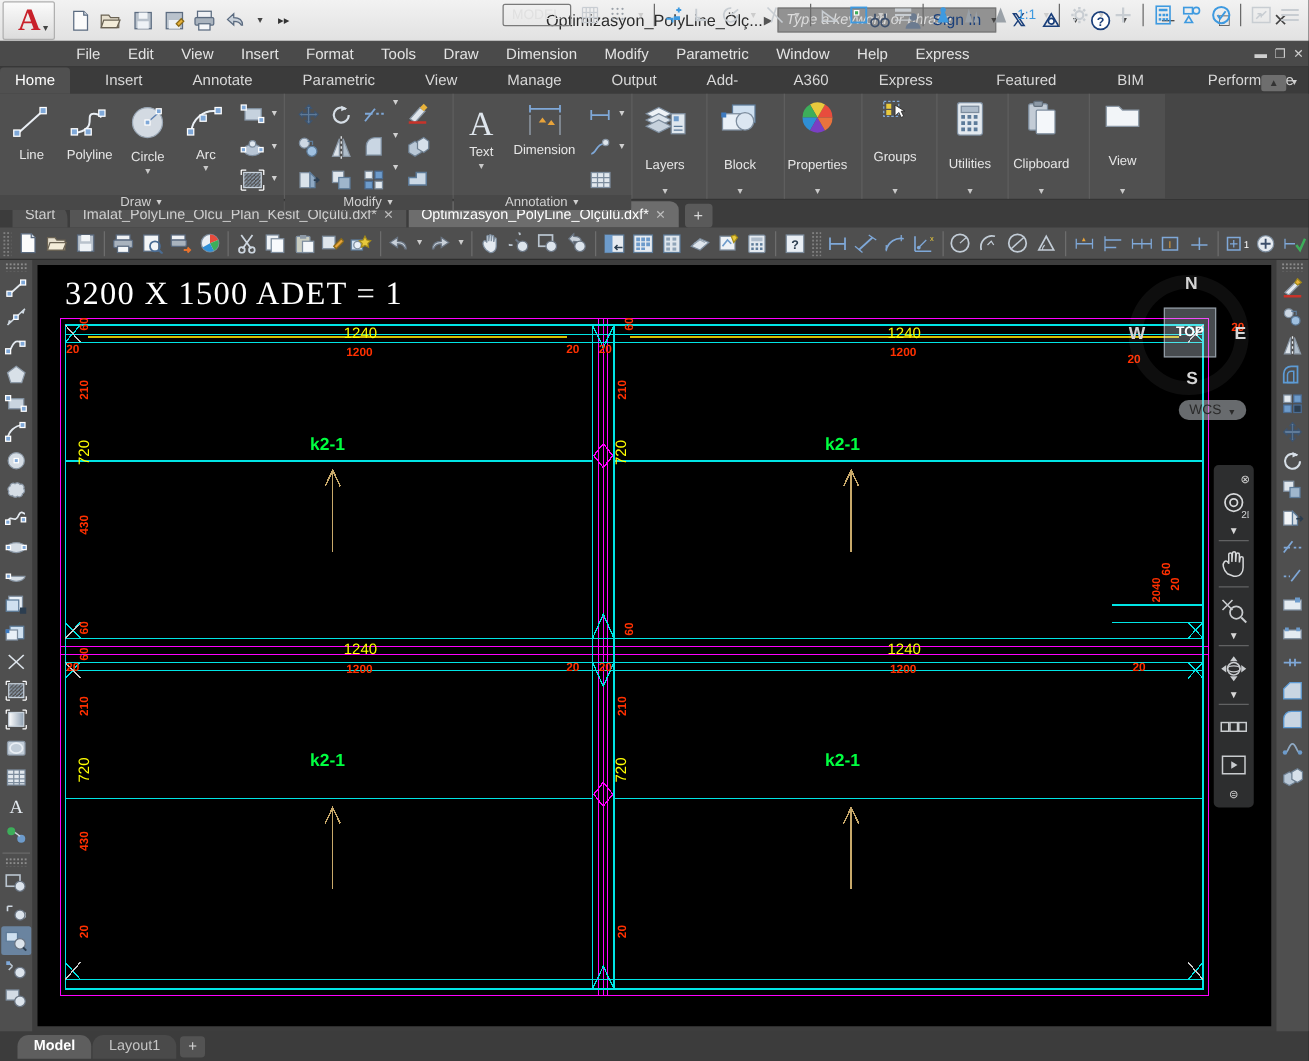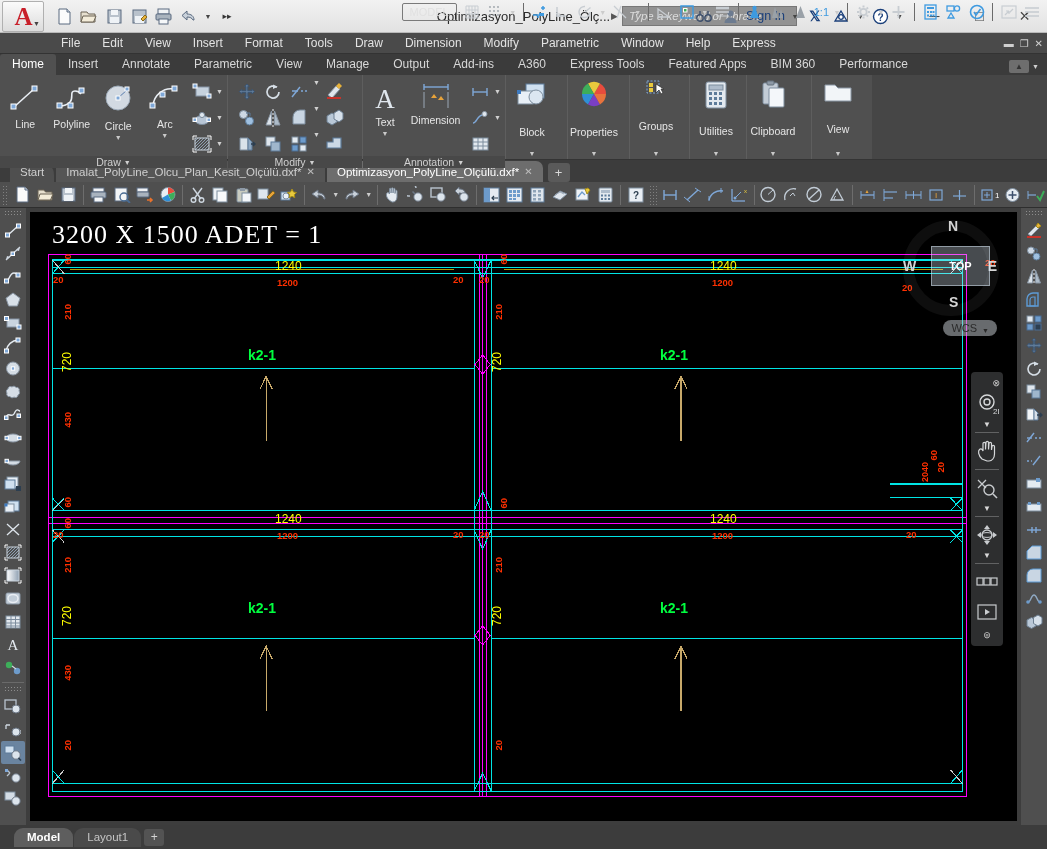--- a/index.html
+++ b/index.html
@@ -59,20 +59,21 @@
     padding-left:50px; flex:none; position:relative;
     border-bottom:1px solid #333;
   }
   .menu-item { padding:0 11px; font-size:12px; color:#e3e3e3; line-height:21px; height:21px;}
   .menu-right { position:absolute; right:4px; display:flex; align-items:center; gap:6px; color:#cfcfcf; font-size:10px;}
 
   
   .ribbontabs {
     height:21px; background:#3b3b3b; display:flex; align-items:flex-end; flex:none;
     position:relative;
+    gap:16px;
   }
   .rtab {
     padding:0 12px; height:21px; line-height:21px; font-size:12px; color:#d8d8d8;
   }
   .rtab.active { background:#505050; color:#fff; border-top-left-radius:3px; border-top-right-radius:3px;}
   .rtabs-right { position:absolute; right:8px; bottom:2px; display:flex; align-items:center; gap:3px;}
   .minbtn { width:20px;height:13px;background:#6e6e6e;border-radius:2px;display:flex;align-items:center;justify-content:center;}
 
   
   .ribbon {
@@ -156,21 +157,21 @@
   }
   .dimy { color:#ffff00; font-size:12px; position:absolute; font-family:"Liberation Sans",sans-serif;}
   .dimr { color:#ff3000; font-size:9.5px; position:absolute; font-family:"Liberation Sans",sans-serif; font-weight:bold;}
   .dimg { color:#00ff40; font-size:14px; position:absolute; font-weight:bold; font-family:"Liberation Sans",sans-serif;}
   .vert { writing-mode:vertical-rl; transform:rotate(180deg); }
 
   
   .viewcube { position:absolute; right:18px; top:8px; width:96px; height:96px; }
   .vc-ring { position:absolute; inset:0; border-radius:50%; border:11px solid rgba(255,255,255,.055); }
   .vc-cube {
-    position:absolute; left:28px; top:26px; width:59px; height:40px;
+    position:absolute; left:28px; top:26px; width:42px; height:40px;
     background:rgba(215,228,240,.33); border:1px solid rgba(220,235,250,.5);
     display:flex; align-items:center; justify-content:center;
     color:#ffffff; font-size:11px; font-weight:bold;
   }
   .vc-n,.vc-s,.vc-e,.vc-w { position:absolute; color:#d5d5d5; font-size:14px; font-weight:bold;}
   .vc-n { left:45px; top:-2px;} .vc-s { left:46px; bottom:6px;}
   .vc-e { right:2px; top:38px;} .vc-w { left:0px; top:38px;}
   .wcsbtn {
     position:absolute; right:20px; top:108px; background:rgba(190,195,200,.55);
     border-radius:10px; padding:2px 8px; color:#2a2a2a; font-size:11px;
@@ -575,20 +576,34 @@
               <span class="dd"></span>
           </div>
         </div>
       </div>
       <div class="panel-title">
         <span>Annotation</span>
           <span style="font-size:7px">▼</span>
       </div>
     </div>
 
+    <div class="panel" style="width:60px">
+      <div class="stack-btn">
+        <svg width="38" height="34" viewBox="0 0 38 34">
+            <path d="M4 12l10-5 10 5-10 5z" fill="#eef2f6" stroke="#7d8d9e"></path>
+            <path d="M4 17l10-5 10 5-10 5z" fill="#dbe3eb" stroke="#7d8d9e"></path>
+            <path d="M4 22l10-5 10 5-10 5z" fill="#c6d1dc" stroke="#7d8d9e"></path>
+            <rect x="24" y="12" width="11" height="16" fill="#dfe7ee" stroke="#7d8d9e"></rect>
+            <rect x="26" y="14" width="4" height="4" fill="#6d9bcb"></rect>
+            <path d="M26 22h7M26 25h7" stroke="#5d7b99"></path>
+          </svg>
+        <span class="lbl">Layers</span>
+        <span class="arrow-down">▼</span>
+      </div>
+    </div>
     <div class="panel" style="width:62px">
       <div class="stack-btn">
         <svg width="38" height="34" viewBox="0 0 38 34">
             <rect x="13" y="5" width="18" height="14" fill="#cfe0f0" stroke="#5d7b99"></rect>
             <rect x="5" y="12" width="15" height="13" fill="#e9f0f7" stroke="#7d8d9e"></rect>
             <circle cx="23" cy="18" r="7" fill="#dbe6f1" stroke="#7d8d9e"></circle>
             <rect x="4" y="11" width="4" height="4" fill="#3d7ac0"></rect>
           </svg>
         <span class="lbl">Block</span>
         <span class="arrow-down">▼</span>

